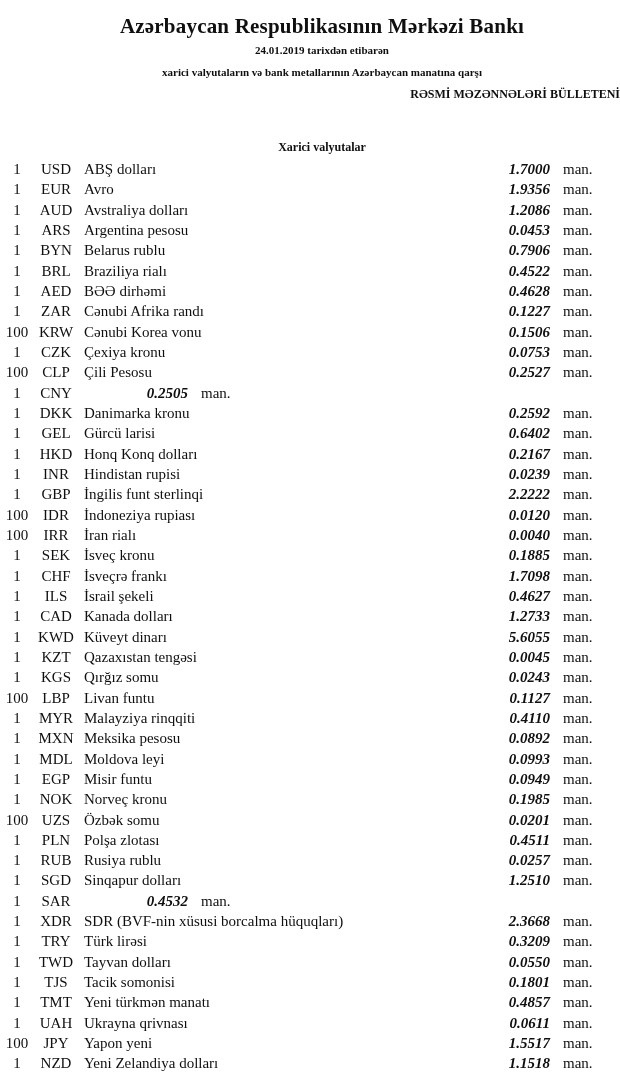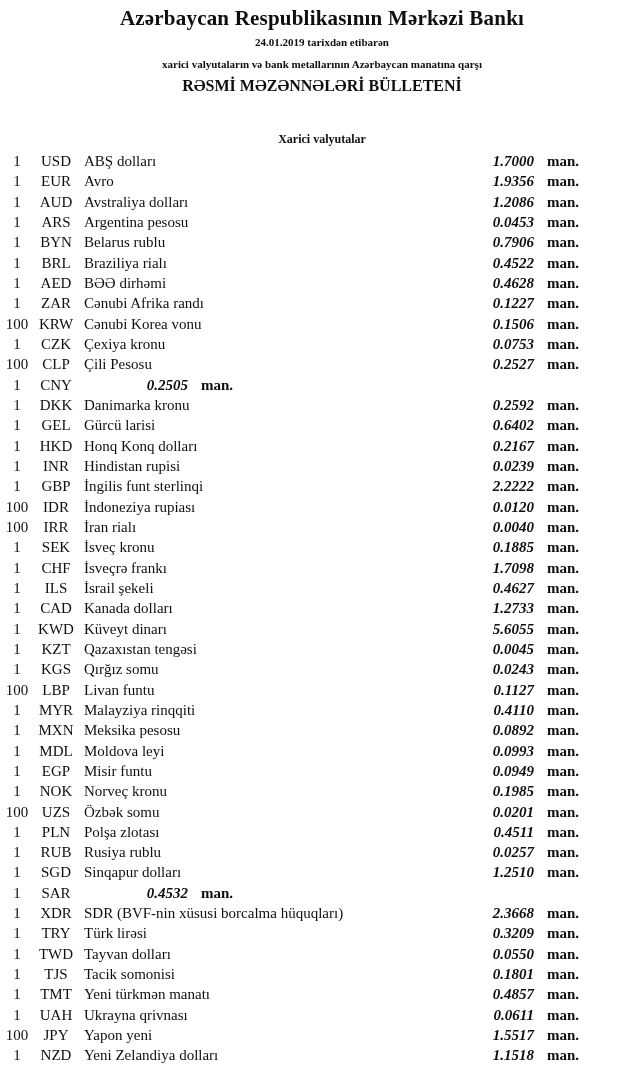--- a/index.html
+++ b/index.html
@@ -14,39 +14,40 @@
     font-family: "Liberation Serif", "DejaVu Serif", serif;
     overflow: hidden;
   }
   .page {
     width: 620px;
     height: 1073px;
     position: relative;
   }
   .doc-header {
     text-align: center;
-    padding-top: 5px;
+    padding-top: 13px;
     padding-left: 24px;
   }
   .doc-title {
     font-size: 21px;
     font-weight: bold;
     line-height: 26px;
     letter-spacing: 0.2px;
   }
   .doc-date-line,
   .doc-subtitle {
     font-size: 11px;
     font-weight: bold;
     line-height: 22px;
   }
   .doc-bulletin-line {
-    font-size: 16px;
+    font-size: 12px;
     font-weight: bold;
     line-height: 22px;
+    text-align: right;
   }
   .section-title {
     text-align: center;
     padding-left: 24px;
     font-size: 12px;
     font-weight: bold;
     line-height: 21px;
     margin-top: 32px;
   }
   .rate-table {
@@ -75,25 +76,24 @@
     overflow: hidden;
   }
   .c-rate {
     width: 110px;
     text-align: right;
     font-weight: bold;
     font-style: italic;
     flex: 0 0 auto;
   }
   .c-unit {
-    width: 86px;
+    width: 70px;
     padding-left: 13px;
     box-sizing: border-box;
     flex: 0 0 auto;
-    font-weight: bold;
   }
 </style>
 </head>
 <body>
 
 <div class="page">
 
   <div class="doc-header">
     <div class="doc-title">Azərbaycan Respublikasının Mərkəzi Bankı</div>
     <div class="doc-date-line">24.01.2019 tarixdən etibarən</div>

